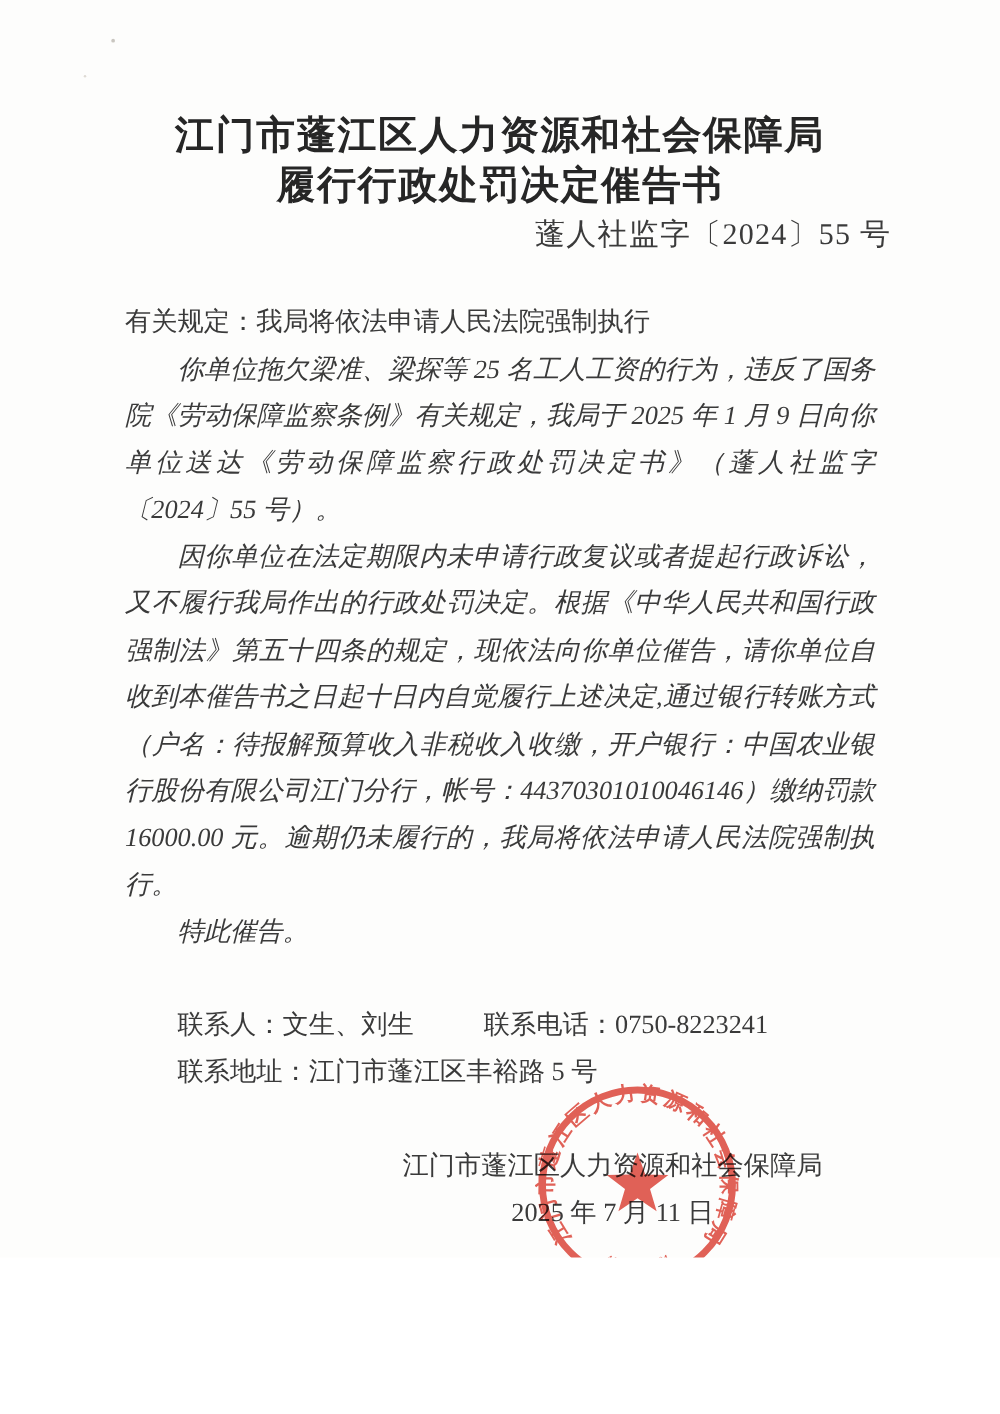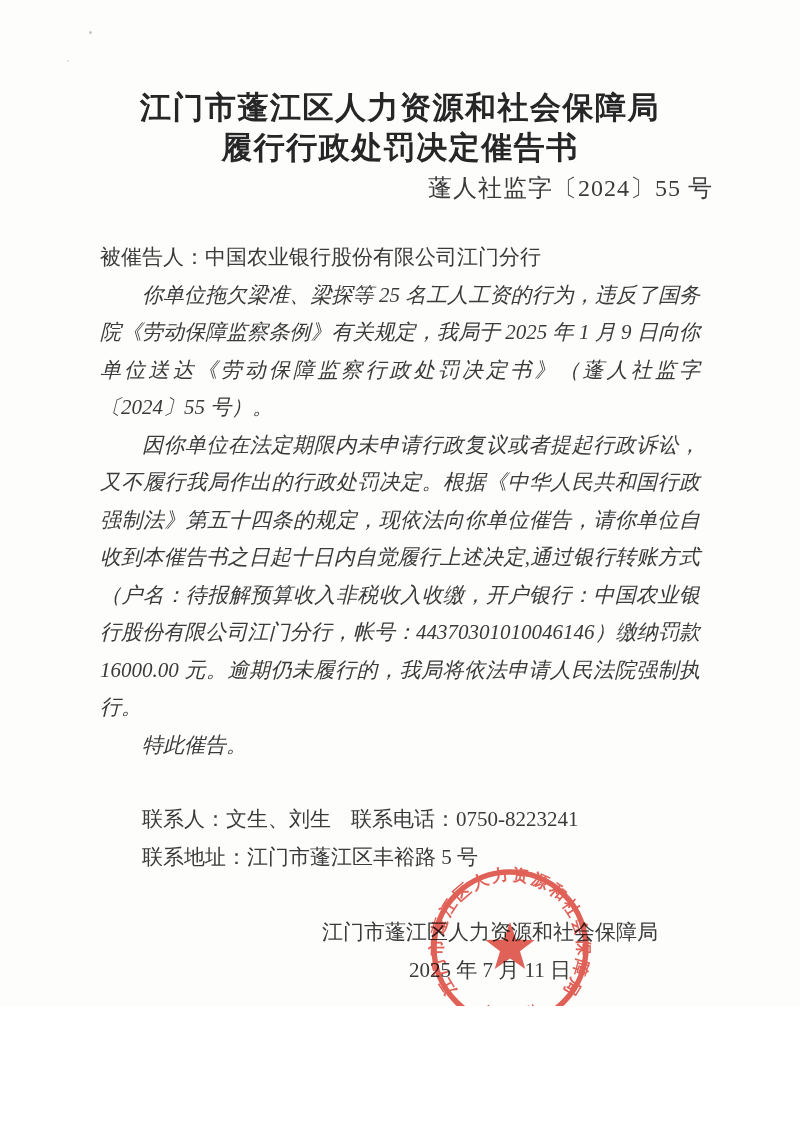--- a/index.html
+++ b/index.html
@@ -47,21 +47,21 @@
   .body-text p{margin:0;padding:0;}
   .indent{text-indent:2em;font-style:italic;}
 
   .contact{
     margin:37px 100px 0 100px;
     font-size:21px;
     line-height:37.5px;
     color:#3a3a3a;
   }
   .contact p{margin:0;padding:0;text-indent:2em;}
-  .contact .phone-label{margin-left:20px;}
+  .contact .phone-label{margin-left:56px;}
 
   .signature{
     position:relative;
     margin:37px 0 0 300px;
     width:380px;
     text-align:center;
     font-size:21px;
     line-height:38px;
     color:#3a3a3a;
     z-index:2;
@@ -92,21 +92,21 @@
   <div class="speck speck2"></div>
 
   <h1 class="title">
     <div>江门市蓬江区人力资源和社会保障局</div>
     <div>履行行政处罚决定催告书</div>
   </h1>
 
   <div class="doc-number">蓬人社监字〔2024〕55 号</div>
 
   <div class="body-text">
-    <p><span>被催告人：</span><span>中国农业银行股份有限公司江门分行</span></p>
+    <p><span>有关规定：</span><span>我局将依法申请人民法院强制执行</span></p>
     <p class="indent">你单位拖欠梁准、梁探等 25 名工人工资的行为，违反了国务院《劳动保障监察条例》有关规定，我局于 2025 年 1 月 9 日向你单位送达《劳动保障监察行政处罚决定书》（蓬人社监字〔2024〕55 号）。</p>
     <p class="indent">因你单位在法定期限内未申请行政复议或者提起行政诉讼，又不履行我局作出的行政处罚决定。根据《中华人民共和国行政强制法》第五十四条的规定，现依法向你单位催告，请你单位自收到本催告书之日起十日内自觉履行上述决定,通过银行转账方式（户名：待报解预算收入非税收入收缴，开户银行：中国农业银行股份有限公司江门分行，帐号：44370301010046146）缴纳罚款 16000.00 元。逾期仍未履行的，我局将依法申请人民法院强制执行。</p>
     <p class="indent">特此催告。</p>
   </div>
 
   <div class="contact">
     <p><span>联系人：</span><span>文生、刘生</span><span class="phone-label">联系电话：</span><span>0750-8223241</span></p>
     <p><span>联系地址：</span><span>江门市蓬江区丰裕路 5 号</span></p>
   </div>
 

